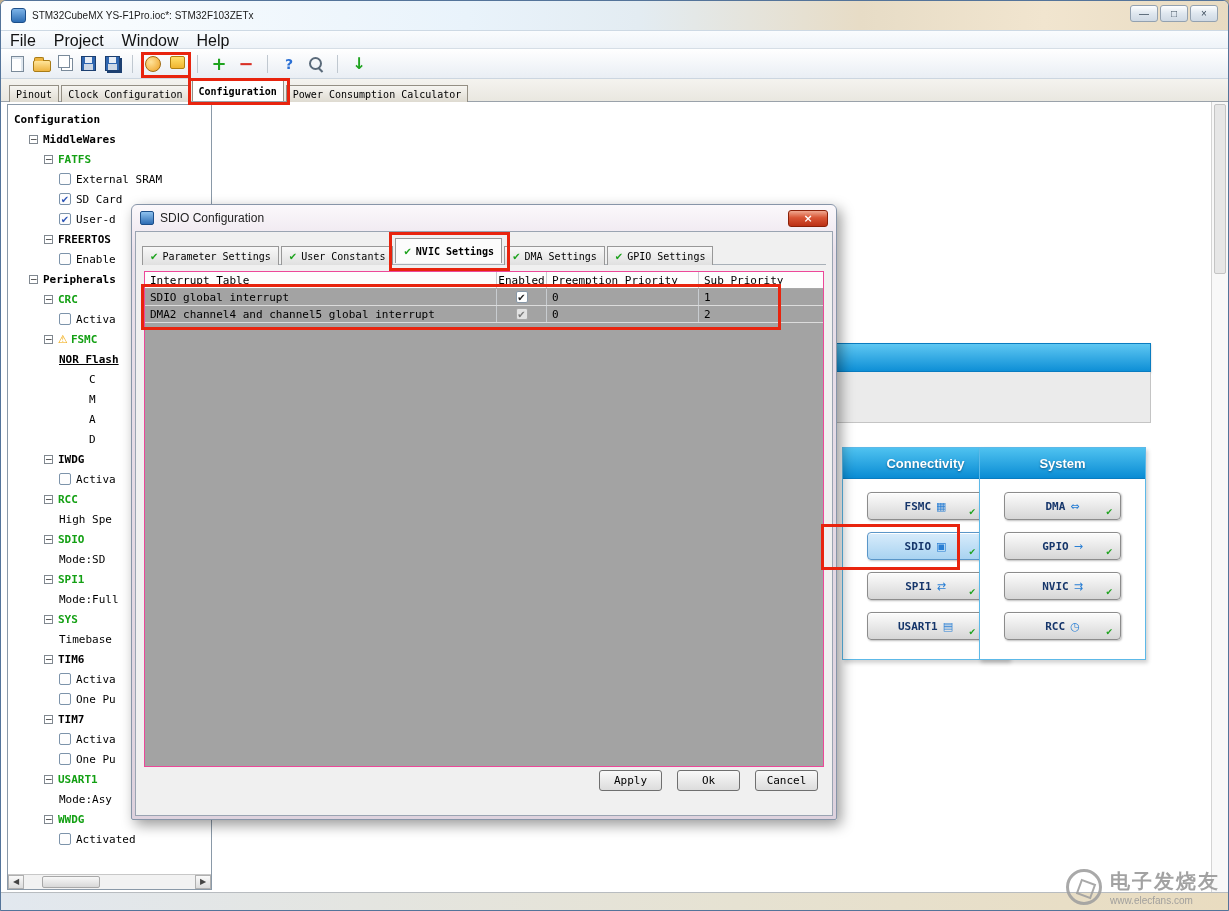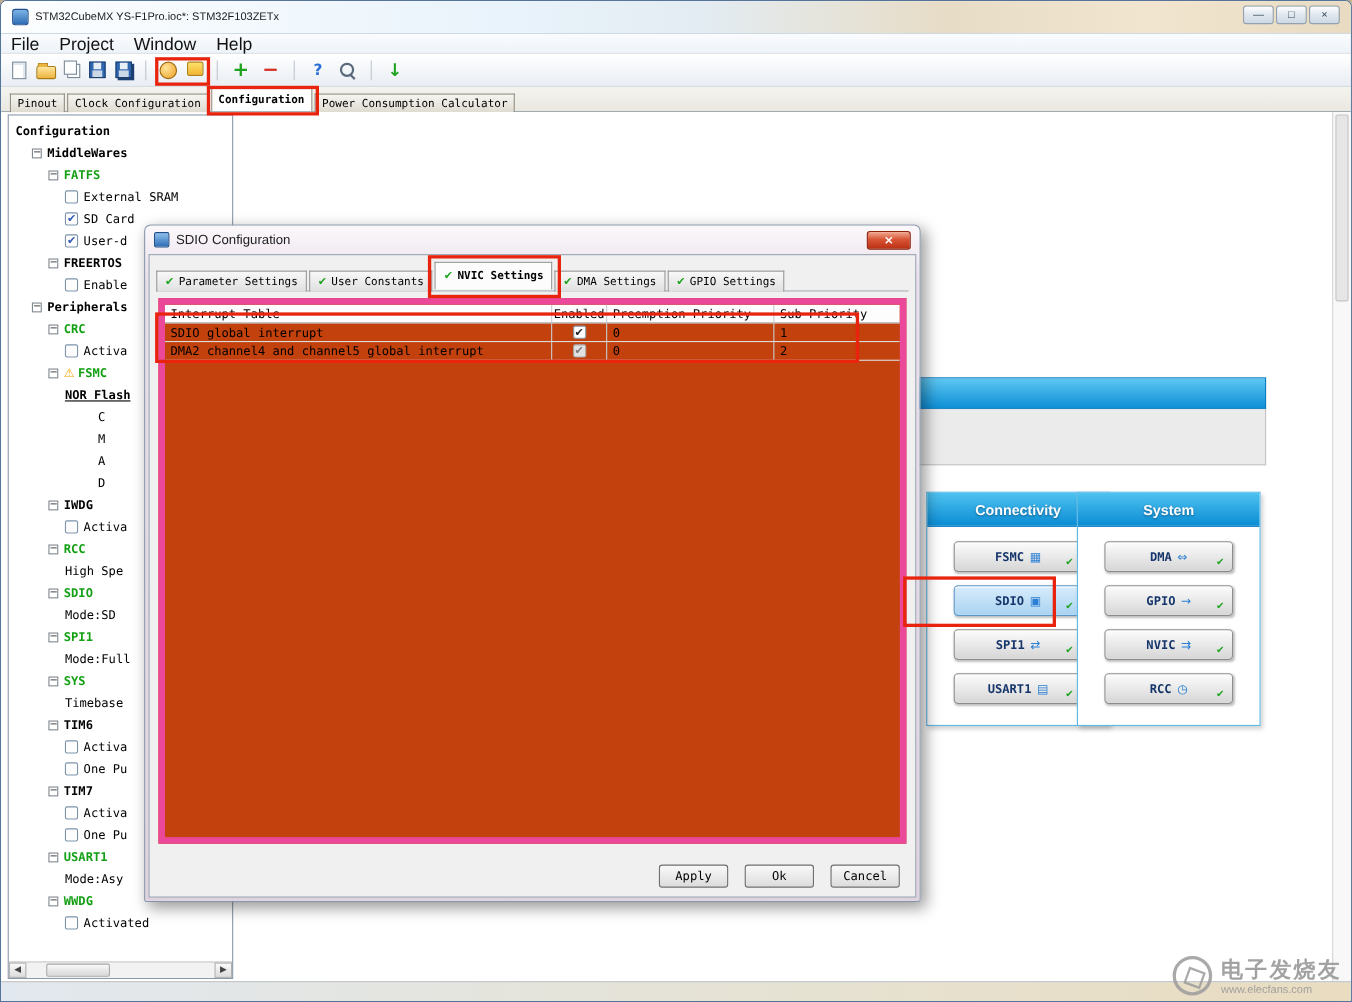--- a/index.html
+++ b/index.html
@@ -93,31 +93,31 @@
   .dlg-title{height:26px;display:flex;align-items:center;gap:6px;padding:0 8px}
   .dlg-ico{width:14px;height:14px;border-radius:2px;background:linear-gradient(#8ec1ee,#2e6db4);border:1px solid #1d4f8a}
   .dlg-title-text{font-size:12px;color:#222}
   .dlg-close{position:absolute;right:8px;top:5px;width:40px;height:17px;background:linear-gradient(#f0a890,#d85535 45%,#bb3015);border:1px solid #8a2008;border-radius:3px;color:#fff;text-align:center;font:bold 11px/15px "DejaVu Sans",sans-serif}
   .dlg-close::before{content:"×"}
   .dlg-body{position:absolute;left:3px;right:3px;top:26px;bottom:3px;background:#f0f0f0;border:1px solid #9aa4b2}
   .dlg-tabs{position:absolute;left:6px;top:5px;right:6px;height:28px;border-bottom:1px solid #a8b0b8;white-space:nowrap}
   .dtab{display:inline-block;font:10px "DejaVu Sans Mono","Liberation Mono",monospace;padding:4px 7px 3px;background:linear-gradient(#f8f8f8,#e0e0e0);border:1px solid #989898;border-bottom:none;margin-right:2px;position:relative;top:6px}
   .dtab.active{background:#fcfcfc;top:1px;padding:7px 7px 6px;font-weight:bold;z-index:2}
   .tchk{color:#1ea31e;font-family:"DejaVu Sans",sans-serif;margin-right:4px;font-size:10px}
-  .dlg-table{position:absolute;left:8px;right:8px;top:39px;bottom:48px;background:#c2410c;border:6px solid #ec4899;font:11px "DejaVu Sans Mono","Liberation Mono",monospace;overflow:hidden}
+  .dlg-table{position:absolute;left:8px;right:8px;top:39px;bottom:48px;background:#a3a3a3;border:1px solid #ec4899;font:11px "DejaVu Sans Mono","Liberation Mono",monospace;overflow:hidden}
   .thead{display:flex;height:17px;align-items:center;border-bottom:1px solid #a8a8a8;background:#fdfdfd}
   .tc{padding:0 5px;border-right:1px solid #c8ccd0;height:100%;display:flex;align-items:center;overflow:hidden}
   .c0{width:352px}
   .c1{width:50px;justify-content:center}
   .c2{width:152px}
   .c3{flex:1;border-right:none}
   .trow{display:flex;height:17px;align-items:center;border-bottom:1px solid #dcdcdc}
   .cb2{width:12px;height:12px;border:1px solid #8898a8;background:#fff;color:#222;font:10px/11px "DejaVu Sans",sans-serif;text-align:center;border-radius:2px}
   .cb2.dis{background:#e2e2e2;color:#7a7a7a;border-color:#a8a8a8}
-  .dlg-buttons{position:absolute;right:14px;bottom:8px;display:flex;gap:15px}
+  .dlg-buttons{position:absolute;right:14px;bottom:24px;display:flex;gap:15px}
   .dlg-btn{min-width:63px;height:21px;padding:0 10px;display:flex;align-items:center;justify-content:center;background:linear-gradient(#f9f9f9,#dcdcdc);border:1px solid #6f6f6f;border-radius:3px;font:11px "DejaVu Sans Mono","Liberation Mono",monospace}
 
   .anno{position:absolute;border:3px solid #e8240e;z-index:50;pointer-events:none}
 
   .watermark{position:absolute;right:8px;bottom:4px;z-index:60;display:flex;align-items:center;gap:8px;color:#999;opacity:.9}
   .wm-logo{width:36px;height:36px;border:3px solid #a0a0a0;border-radius:50%;position:relative;flex:none}
   .wm-logo::before{content:"";position:absolute;left:9px;top:9px;width:12px;height:12px;border:2px solid #a0a0a0;transform:rotate(20deg)}
   .wm-text{display:flex;flex-direction:column;align-items:flex-start}
   .wm-brand{font-size:20px;font-weight:bold;letter-spacing:2px}
   .wm-url{font-size:10px}

